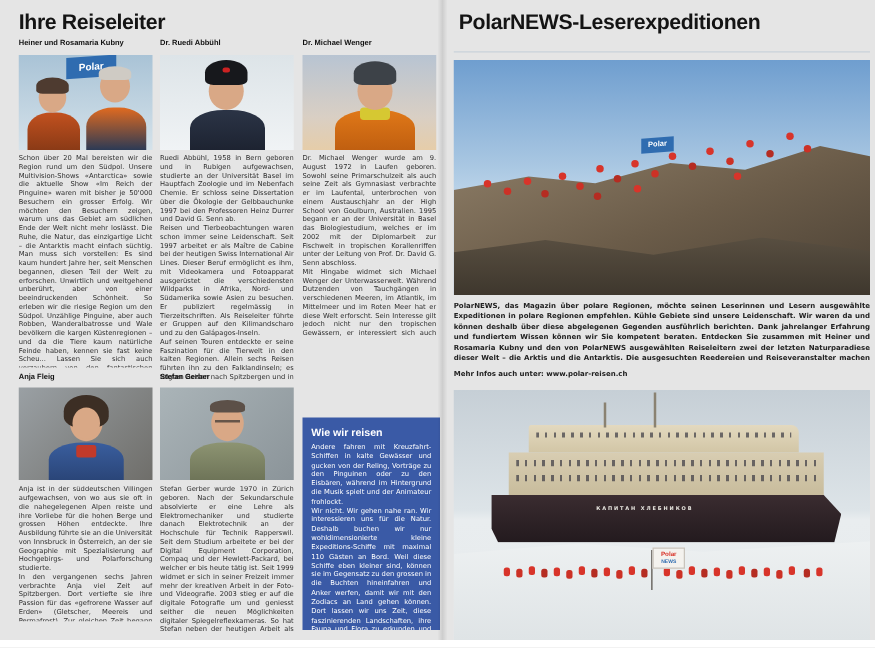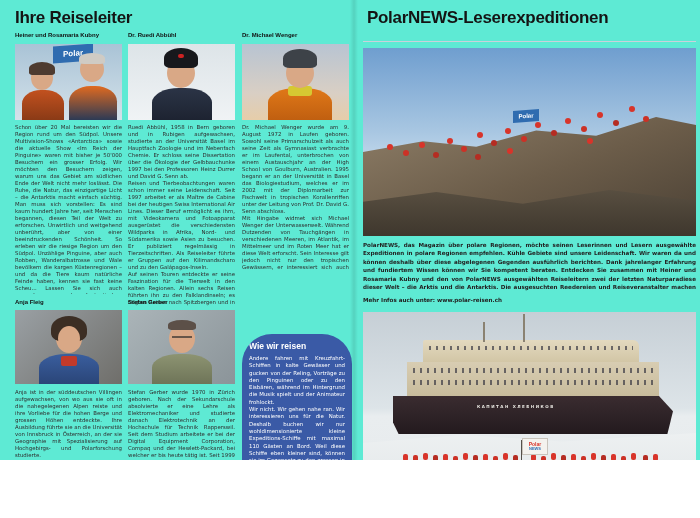--- a/index.html
+++ b/index.html
@@ -1,30 +1,30 @@
 <!DOCTYPE html>
 <html lang="de"><head>
 <meta charset="utf-8">
 <style>
   html,body{margin:0;padding:0;background:#ffffff;}
-  .spread{position:relative;width:700px;height:460px;background:#5eead4;overflow:hidden;
+  .spread{position:relative;width:700px;height:512px;background:#e5e5e5;overflow:hidden;
           font-family:"DejaVu Sans",sans-serif;color:#2b2b2b;}
   .abs{position:absolute;}
   
   .page-title{font-family:"Liberation Sans",sans-serif;font-weight:700;font-size:17px;
               letter-spacing:-0.3px;color:#141414;}
   .guide-name{font-family:"Liberation Sans",sans-serif;font-weight:700;font-size:6px;color:#111;}
   .bio{font-size:5.4px;line-height:1.3;text-align:justify;color:#2e2e2e;
        white-space:pre-line;overflow:hidden;hyphens:auto;}
   .intro{font-size:5.6px;font-weight:700;line-height:1.5;text-align:justify;color:#222;
          white-space:pre-line;overflow:hidden;}
   .moreinfo{font-size:5.6px;font-weight:700;color:#222;}
   .rule{background:#c9d2da;height:1px;}
   
-  .infobox{background:#3a5aa6;color:#fff;padding:7px 7px 6px 7px;box-sizing:border-box;overflow:hidden;border-radius:30px;}
+  .infobox{background:#3a5aa6;color:#fff;padding:7px 7px 6px 7px;box-sizing:border-box;overflow:hidden;}
   .infobox-title{font-family:"Liberation Sans",sans-serif;font-weight:700;font-size:8.5px;
                  color:#fff;margin-bottom:4px;}
   .infobox-body{font-size:5.4px;line-height:1.35;text-align:justify;color:#fff;white-space:pre-line;}
   
   .photo{position:absolute;overflow:hidden;}
   .pp{position:absolute;}
   .pp-torso{position:absolute;border-radius:45% 45% 0 0;}
   .pp-head{position:absolute;border-radius:50%;background:#d9a886;}
   .pp-cap{position:absolute;border-radius:50% 50% 20% 20%;}
   .flag-blue{position:absolute;background:#2f6cb0;color:#fff;

